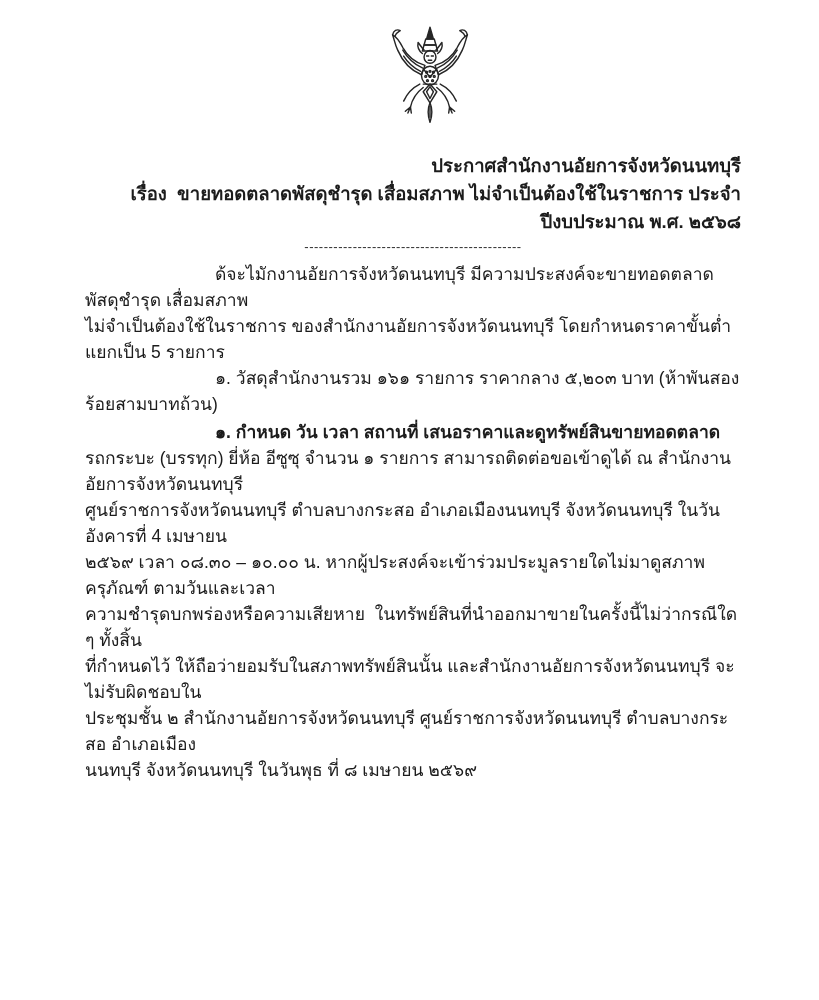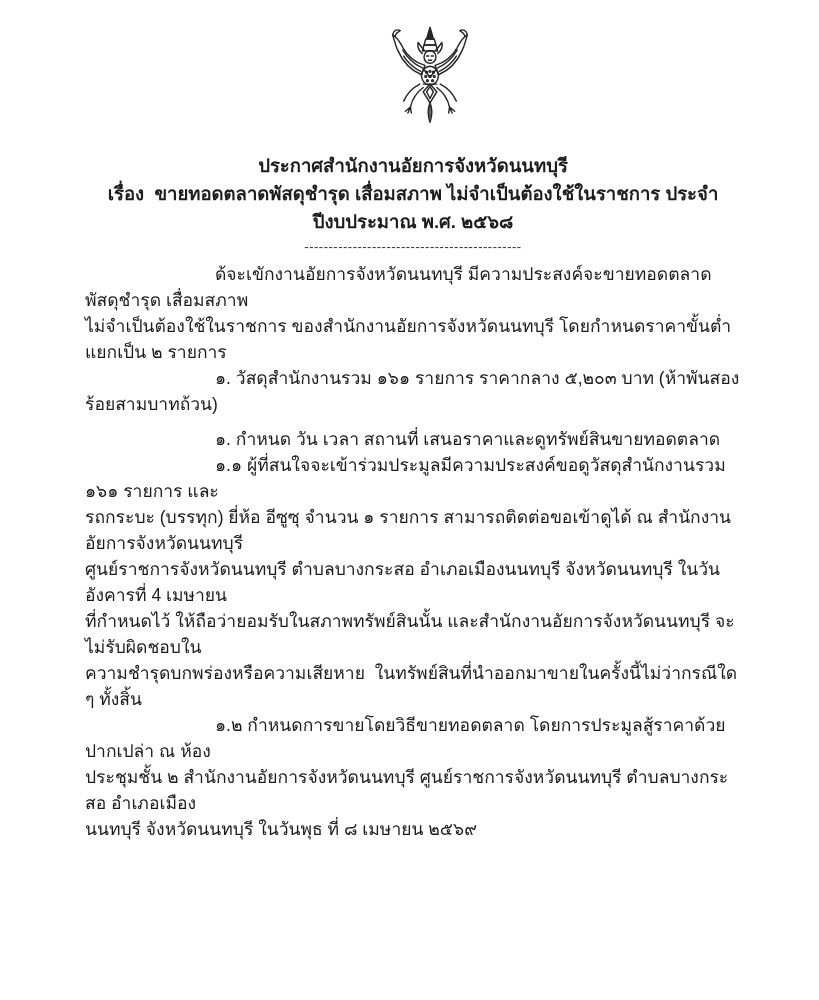--- a/index.html
+++ b/index.html
@@ -14,36 +14,36 @@
     overflow:hidden;
   }
   .emblem-wrap { text-align:center; margin-bottom:14px; }
   .emblem-wrap svg { transform:translateX(17px); }
   .ln {
     font-size:17.5px;
     line-height:26px;
     white-space:pre-wrap;
   }
   .title {
-    text-align:center;
+    text-align:right;
     font-weight:bold;
     font-size:18.5px;
     line-height:28px;
   }
   .sep {
     text-align:center;
     font-size:13px;
     line-height:15px;
     letter-spacing:0.5px;
     color:#2e2e2e;
     margin:3px 0 7px 0;
     white-space:pre;
   }
   .ind { text-indent:130px; }
-  .hd  { text-indent:130px; font-weight:normal; margin-top:9px; }
+  .hd  { text-indent:130px; font-weight:bold; margin-top:2px; }
 </style>
 </head>
 <body>
 
 <div class="page">
 
   <div class="emblem-wrap">
     <svg width="102" height="110" viewBox="0 0 120 128" xmlns="http://www.w3.org/2000/svg">
       <defs>
         <g id="wing" stroke="#262626" stroke-width="1.7" fill="none" stroke-linecap="round" stroke-linejoin="round">
@@ -83,27 +83,26 @@
         <path d="M60,96 v13"></path>
       </g>
     </svg>
   </div>
 
   <div class="ln title">ประกาศสำนักงานอัยการจังหวัดนนทบุรี</div>
   <div class="ln title">เรื่อง  ขายทอดตลาดพัสดุชำรุด เสื่อมสภาพ ไม่จำเป็นต้องใช้ในราชการ ประจำปีงบประมาณ พ.ศ. ๒๕๖๘</div>
   <div class="sep">---------------------------------------------</div>
 
   <div>
-      <div class="ln ind">ด้จะเขักงานอัยการจังหวัดนนทบุรี มีความประสงค์จะขายทอดตลาดพัสดุชำรุด เสื่อมสภาพ</div>
-      <div class="ln">ไม่จำเป็นต้องใช้ในราชการ ของสำนักงานอัยการจังหวัดนนทบุรี โดยกำหนดราคาขั้นต่ำแยกเป็น ๒ รายการ</div>
+      <div class="ln ind">ด้จะไมักงานอัยการจังหวัดนนทบุรี มีความประสงค์จะขายทอดตลาดพัสดุชำรุด เสื่อมสภาพ</div>
+      <div class="ln">ไม่จำเป็นต้องใช้ในราชการ ของสำนักงานอัยการจังหวัดนนทบุรี โดยกำหนดราคาขั้นต่ำแยกเป็น 5 รายการ</div>
       <div class="ln ind">๑. วัสดุสำนักงานรวม ๑๖๑ รายการ ราคากลาง ๕,๒๐๓ บาท (ห้าพันสองร้อยสามบาทถ้วน)</div>
       <div class="ln hd">๑. กำหนด วัน เวลา สถานที่ เสนอราคาและดูทรัพย์สินขายทอดตลาด</div>
-      <div class="ln ind">๑.๑ ผู้ที่สนใจจะเข้าร่วมประมูลมีความประสงค์ขอดูวัสดุสำนักงานรวม ๑๖๑ รายการ และ</div>
       <div class="ln">รถกระบะ (บรรทุก) ยี่ห้อ อีซูซุ จำนวน ๑ รายการ สามารถติดต่อขอเข้าดูได้ ณ สำนักงานอัยการจังหวัดนนทบุรี</div>
       <div class="ln">ศูนย์ราชการจังหวัดนนทบุรี ตำบลบางกระสอ อำเภอเมืองนนทบุรี จังหวัดนนทบุรี ในวันอังคารที่ 4 เมษายน</div>
+      <div class="ln">๒๕๖๙ เวลา ๐๘.๓๐ – ๑๐.๐๐ น. หากผู้ประสงค์จะเข้าร่วมประมูลรายใดไม่มาดูสภาพครุภัณฑ์ ตามวันและเวลา</div>
+      <div class="ln">ความชำรุดบกพร่องหรือความเสียหาย  ในทรัพย์สินที่นำออกมาขายในครั้งนี้ไม่ว่ากรณีใด ๆ ทั้งสิ้น</div>
       <div class="ln">ที่กำหนดไว้ ให้ถือว่ายอมรับในสภาพทรัพย์สินนั้น และสำนักงานอัยการจังหวัดนนทบุรี จะไม่รับผิดชอบใน</div>
-      <div class="ln">ความชำรุดบกพร่องหรือความเสียหาย  ในทรัพย์สินที่นำออกมาขายในครั้งนี้ไม่ว่ากรณีใด ๆ ทั้งสิ้น</div>
-      <div class="ln ind">๑.๒ กำหนดการขายโดยวิธีขายทอดตลาด โดยการประมูลสู้ราคาด้วยปากเปล่า ณ ห้อง</div>
       <div class="ln">ประชุมชั้น ๒ สำนักงานอัยการจังหวัดนนทบุรี ศูนย์ราชการจังหวัดนนทบุรี ตำบลบางกระสอ อำเภอเมือง</div>
       <div class="ln">นนทบุรี จังหวัดนนทบุรี ในวันพุธ ที่ ๘ เมษายน ๒๕๖๙</div>
     </div>
 
 </div>
 
 </body></html>

